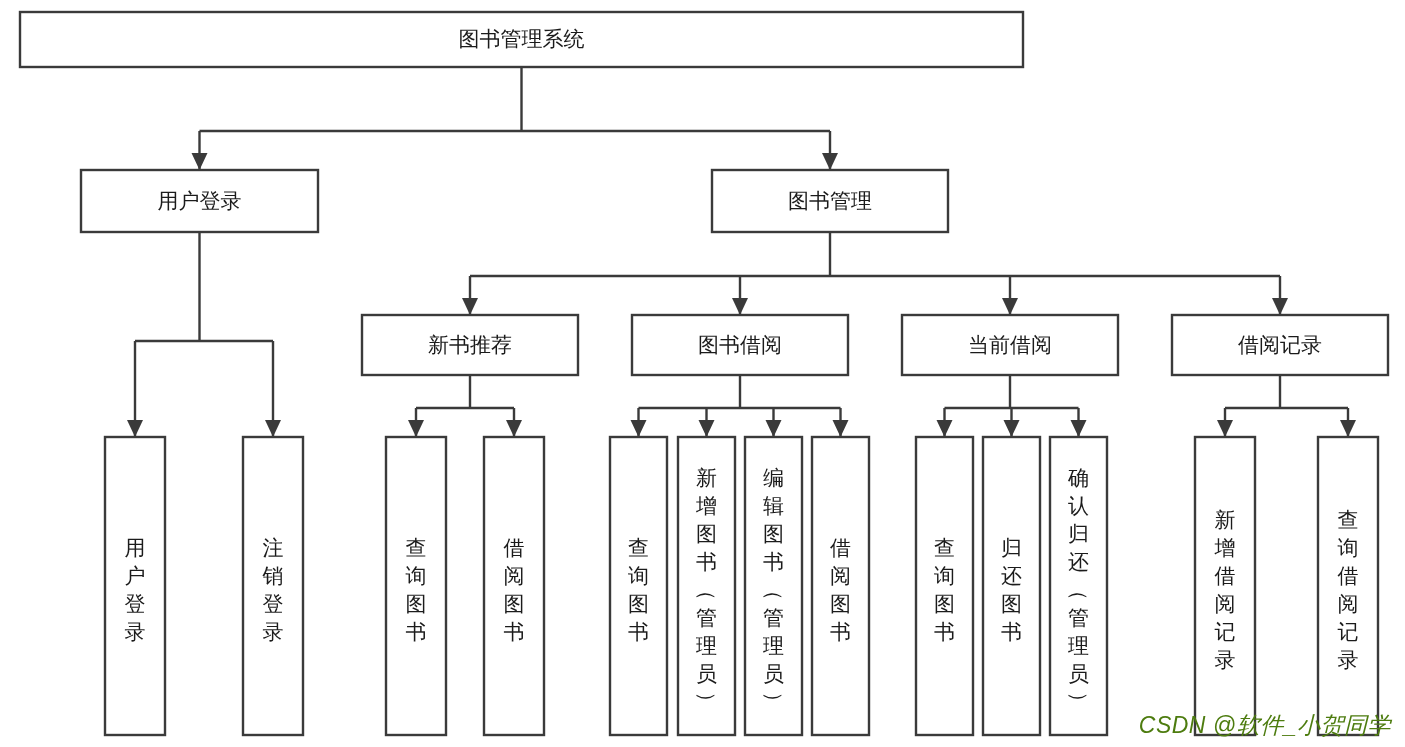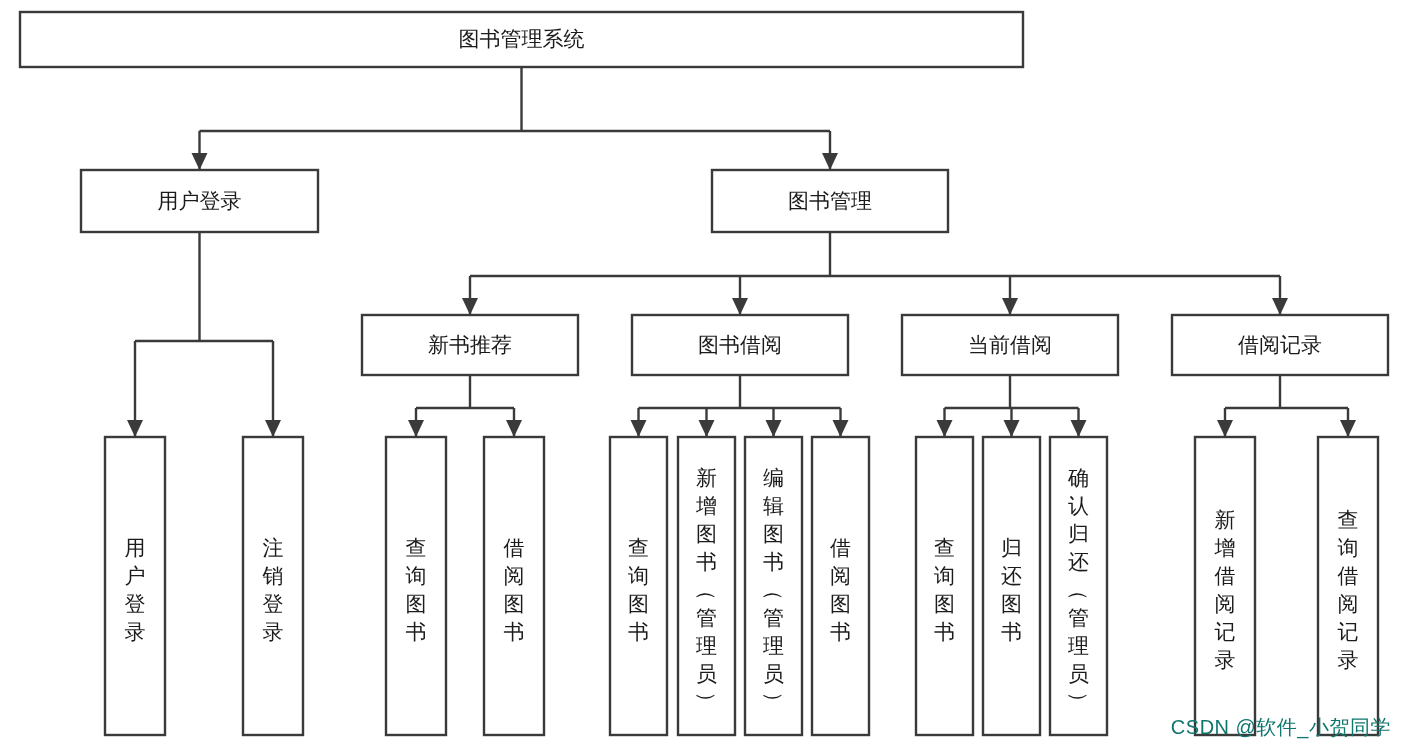--- a/index.html
+++ b/index.html
@@ -52,25 +52,26 @@
   }
   .arrow-head {
     fill: #3a3a3a;
     stroke: none;
   }
   .watermark {
     position: absolute;
     right: 14px;
     bottom: 6px;
     font-family: "Liberation Sans", "DejaVu Sans", sans-serif;
-    font-size: 20px;
-    color: #0f766e;
+    font-size: 23px;
+    color: #4d7c0f;
     letter-spacing: 0.5px;
     white-space: nowrap;
     user-select: none;
+    font-style: italic;
   }
 </style>
 </head>
 <body>
 
 <div id="diagram-root">
   <svg class="flow" viewBox="0 0 1405 747" xmlns="http://www.w3.org/2000/svg">
     <g id="edge-layer">
         <g>
           <path d="M 521.5 67 L 521.5 131" class="link-line"></path>

